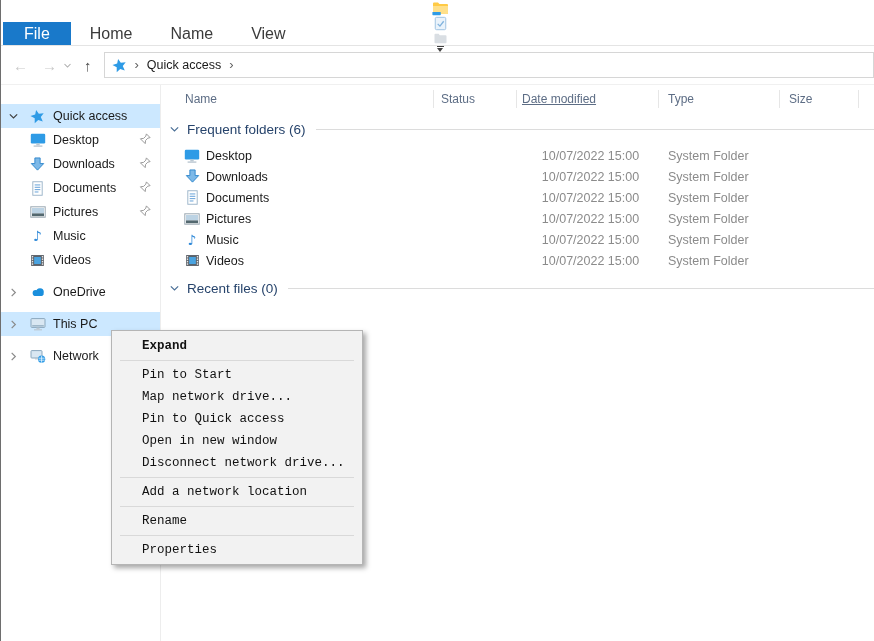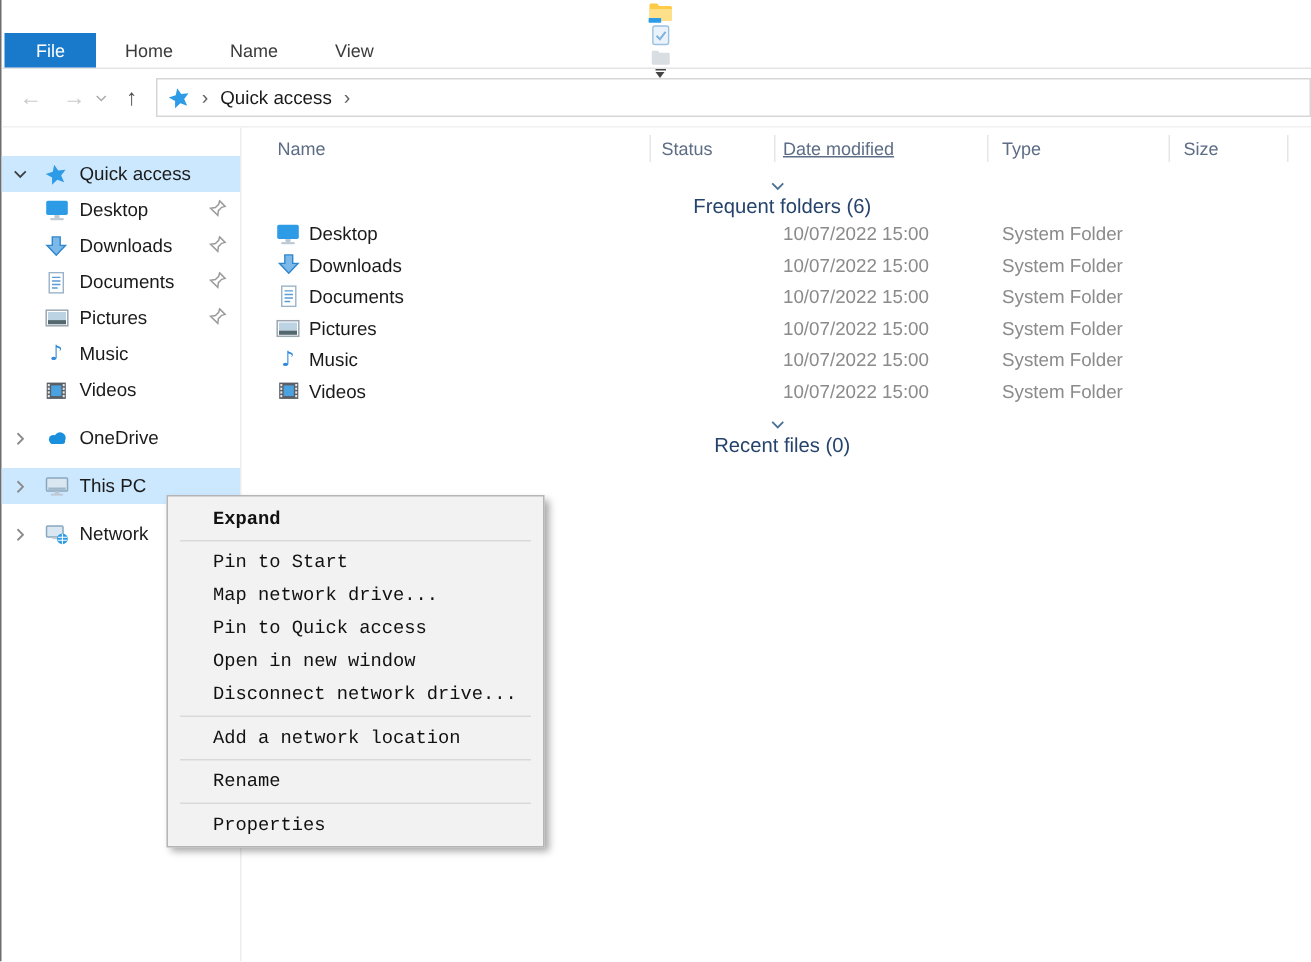--- a/index.html
+++ b/index.html
@@ -15,21 +15,21 @@
   .qat-btn { width:20px; height:18px; display:flex; align-items:center; justify-content:center; }
   .qat-drop { display:flex; flex-direction:column; align-items:center; width:14px; }
   .qat-drop .bar { width:7px; height:1px; background:#444; margin-bottom:1px; }
   .qat-drop .tri { width:0; height:0; border-left:3.5px solid transparent;
                    border-right:3.5px solid transparent; border-top:4px solid #444; }
   .win-title { font-size:12px; color:#1a1a1a; margin-left:4px; }
 
   
   .ribbon-tabs { height:24px; display:flex; align-items:stretch; padding-left:2px;
                  border-bottom:1px solid #e4e4e4; }
-  .tab { font-size:12px; color:#3b3b3b; padding:0 19px; display:flex; align-items:center; }
+  .tab { font-size:16px; color:#3b3b3b; padding:0 19px; display:flex; align-items:center; }
   .tab.file { background:var(--accent_blue,#1979ca); color:#fff; padding:0 21px; }
 
   
   .navbar { height:39px; display:flex; align-items:center; padding:0 0 0 12px;
             border-bottom:1px solid #f0f0f0; }
   .nav-arrow { font-size:15px; line-height:1; }
   .nav-back,.nav-fwd { color:#c9c9c9; }
   .nav-up { color:#4f4f4f; }
   .nav-back { margin-right:14px; } .nav-fwd { margin-right:6px; }
   .nav-chev { margin-right:12px; display:flex; align-items:center; }
@@ -61,31 +61,31 @@
               color:var(--column_header,#5d6d85); }
   .ch { border-right:1px solid #e6e6e6; height:18px; display:flex; align-items:center; }
   .ch-name   { width:273px; padding-left:24px; }
   .ch-status { width:83px;  padding-left:7px; }
   .ch-date   { width:142px; padding-left:5px;text-decoration:underline; }
   .ch-type   { width:121px; padding-left:9px; }
   .ch-size   { width:79px;  padding-left:9px; }
 
   
   .group-head { display:flex; align-items:center; height:20px; margin:7px 0 6px 8px;
-                font-size:13.5px; color:var(--group_header,#26436b);flex-direction:column; }
+                font-size:13.5px; color:var(--group_header,#26436b); }
   .group-head .gchev { margin-right:7px; display:flex; align-items:center; }
   .group-head .rule { flex:1; border-top:1px solid #dcdcdc; margin-left:10px; }
 
   
   .frow { display:flex; align-items:center; height:21px; font-size:12.5px; }
   .fc-name { width:273px; padding-left:23px; display:flex; align-items:center; }
   .fc-name .ic { width:16px; height:16px; margin-right:6px; display:flex;
                  align-items:center; justify-content:center; }
   .fc-status { width:83px; }
-  .fc-date { width:142px; padding-left:5px; color:var(--secondary_text,#8b8b8b); }
+  .fc-date { width:142px; padding-left:5px; color:var(--secondary_text,#8b8b8b);text-align:center; }
   .fc-type { width:121px; padding-left:9px; color:var(--secondary_text,#8b8b8b); }
 
   
   .context-menu { position:absolute; left:110px; top:330px; width:252px;
                   background:#f2f2f2; border:1px solid #b5b5b5; padding:4px 0 3px 0;
                   box-shadow:3px 3px 5px rgba(0,0,0,.35); z-index:20; }
   .menu-item { height:22px; line-height:22px; padding-left:30px; font-size:12.5px; color:#111;font-family:Liberation Mono, monospace; }
   .menu-item.bold { font-weight:bold; }
   .menu-sep { border-top:1px solid #d9d9d9; margin:3px 8px; }
 

